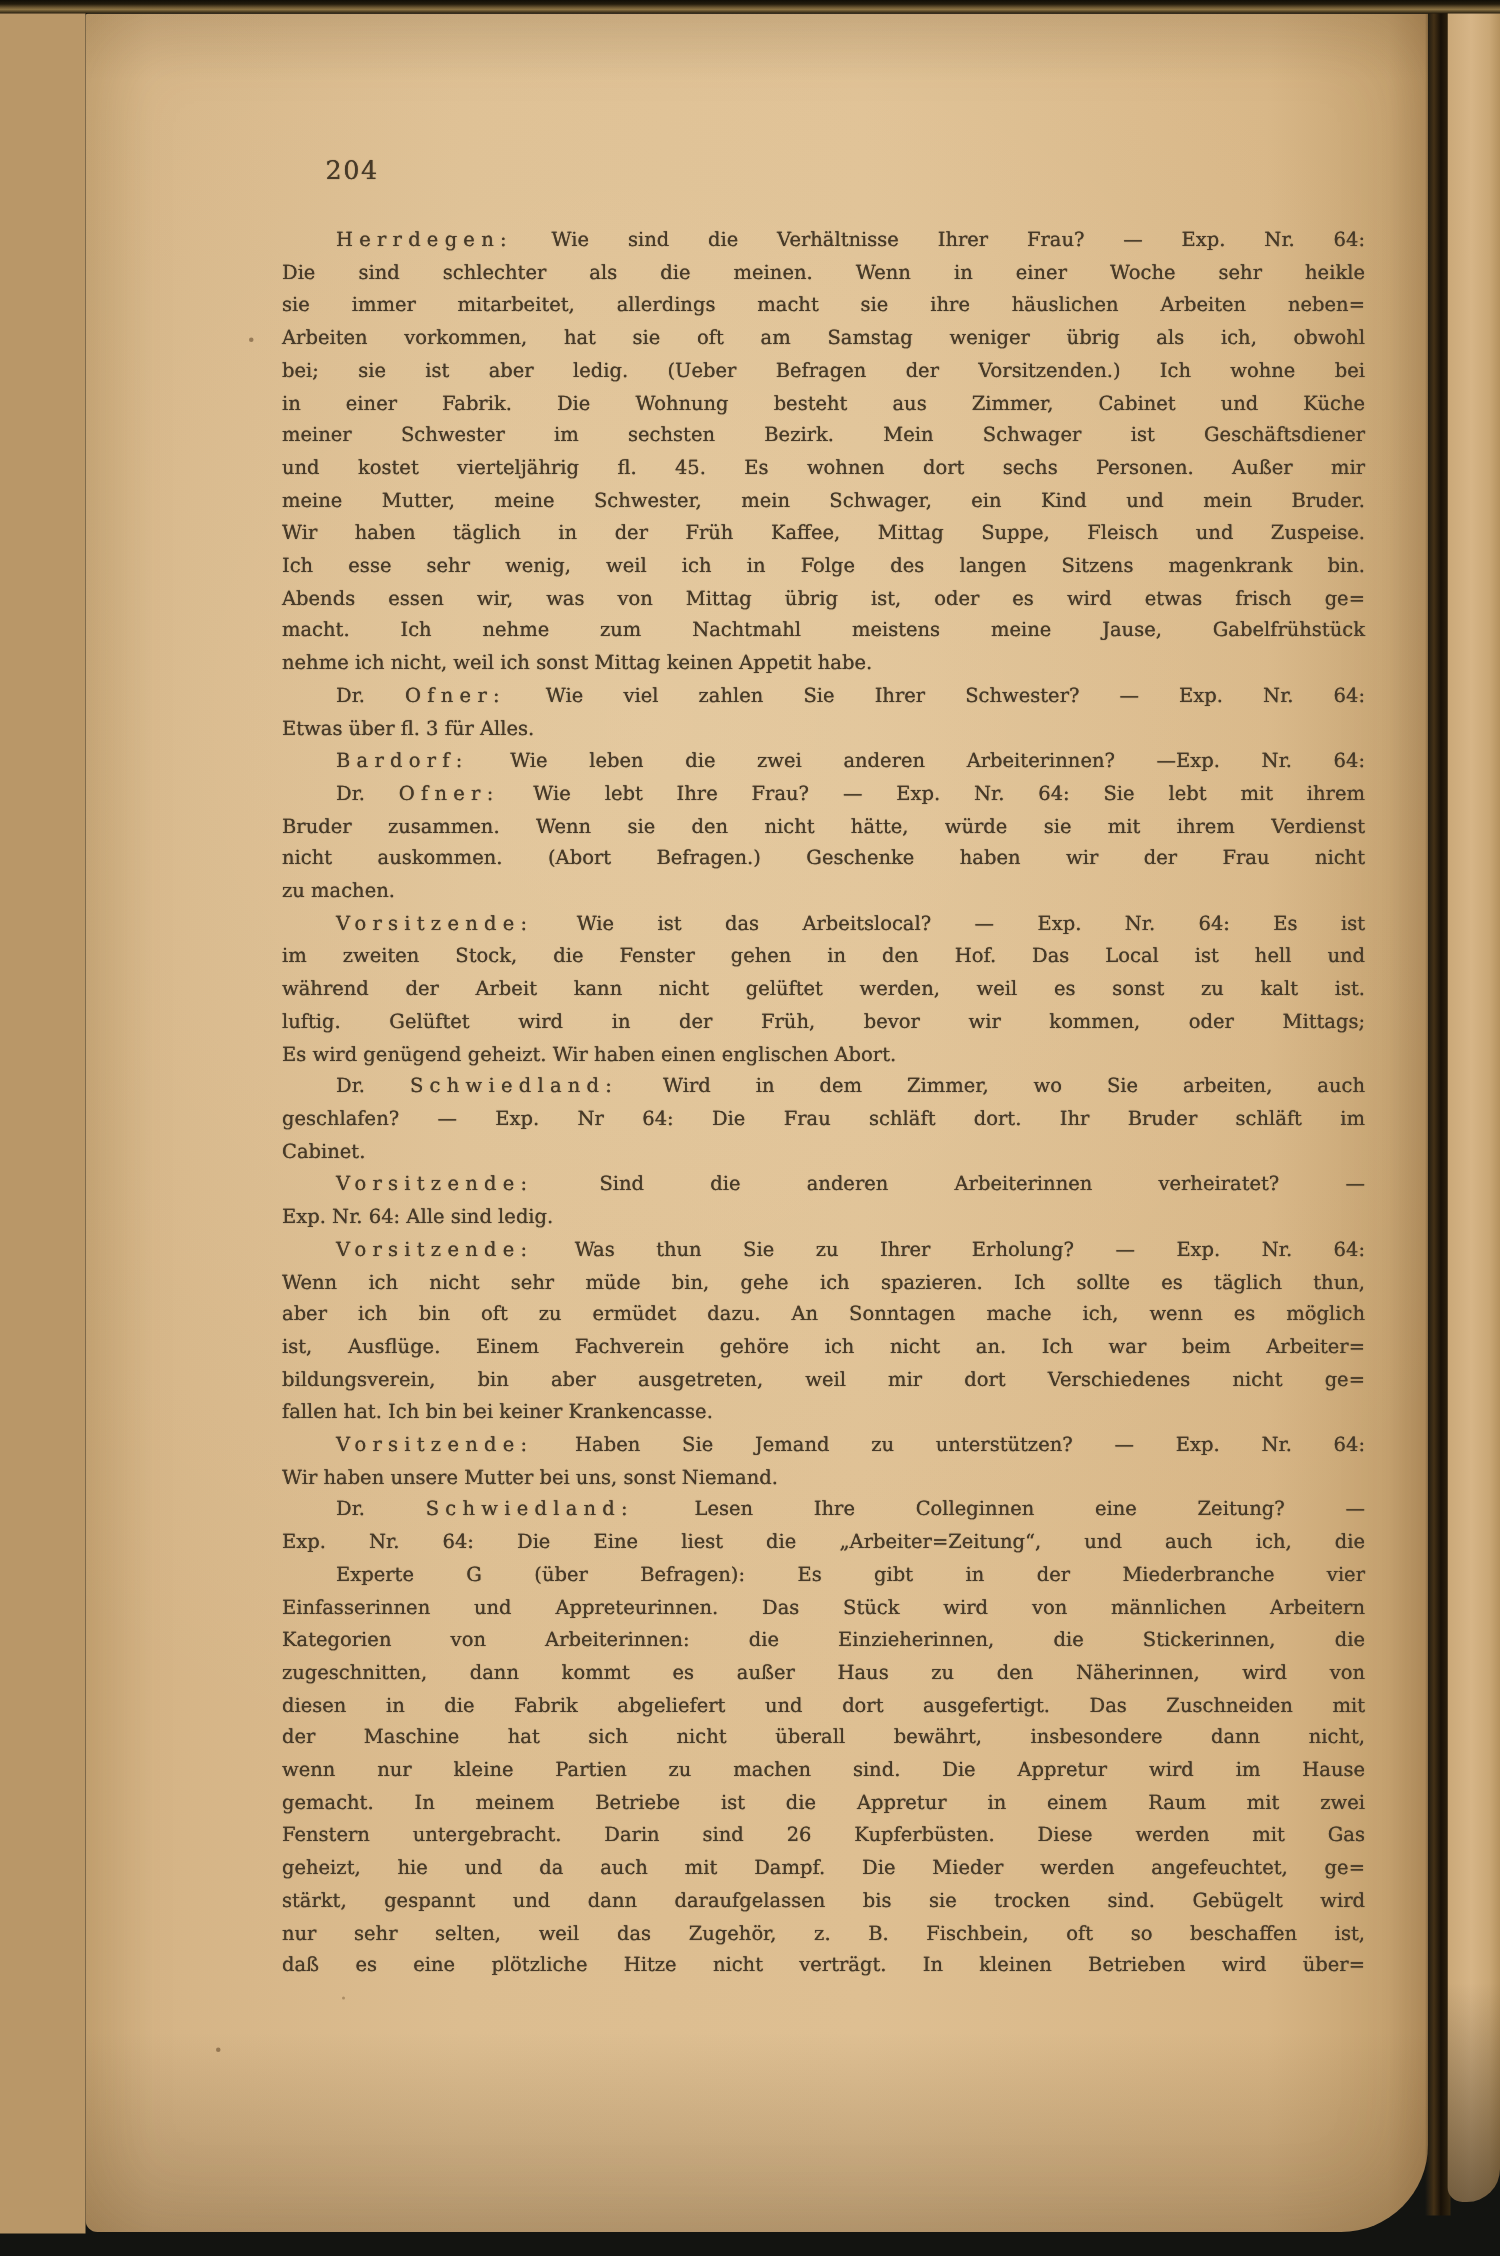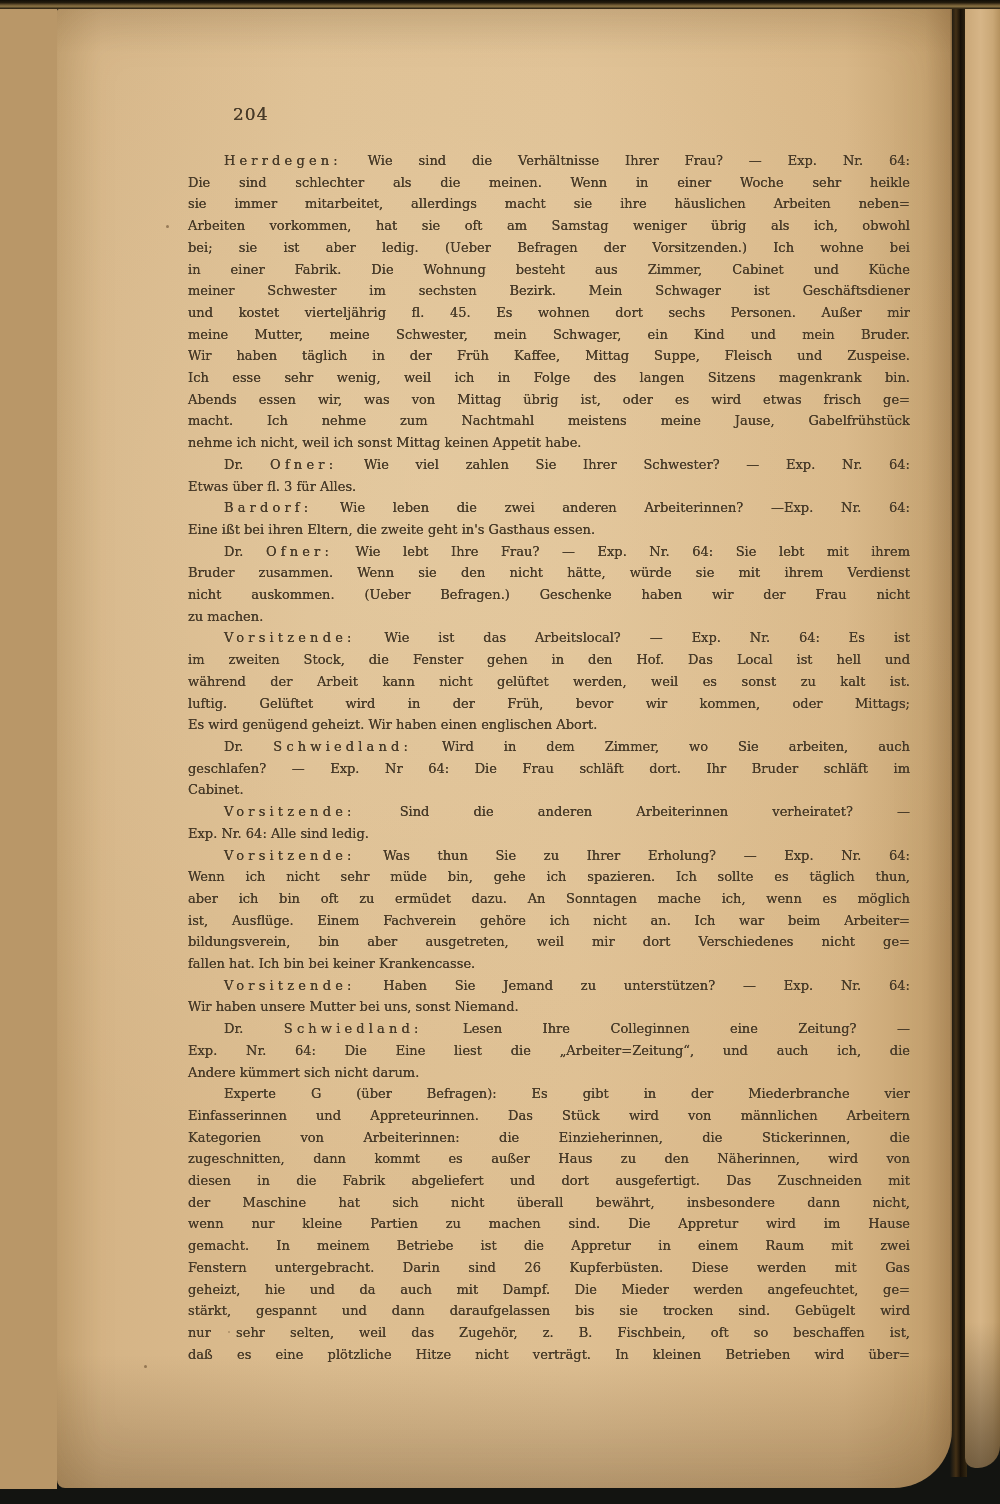--- a/index.html
+++ b/index.html
@@ -47,21 +47,21 @@
   
   .facing-page {
     position:absolute; left:965px; top:6px; width:35px; height:1462px;
     border-radius:0 0 22px 10px;
     background:
       linear-gradient(180deg, rgba(0,0,0,0) 0%, rgba(0,0,0,0) 90%, rgba(40,28,12,0.55) 100%),
       linear-gradient(90deg,#caa878 0%,#d6b587 45%,#c9a776 80%,#b5925f 100%);
   }
 
   .page-number {
-    position:absolute; left:176px; top:95px;
+    position:absolute; left:160px; top:95px;
     font-size:17px; color:#473a28;
     letter-spacing:1px;
     text-shadow:0 0 0.6px currentColor;
   }
 
   .text-block {
     position:absolute; left:131px; top:141px; width:722px;
     font-size:13px; color:#473a28;
     text-shadow:0 0 0.6px currentColor;
   }
@@ -99,24 +99,23 @@
         <div class="line"><span>und kostet vierteljährig fl. 45. Es wohnen dort sechs Personen. Außer mir</span></div>
         <div class="line"><span>meine Mutter, meine Schwester, mein Schwager, ein Kind und mein Bruder.</span></div>
         <div class="line"><span>Wir haben täglich in der Früh Kaffee, Mittag Suppe, Fleisch und Zuspeise.</span></div>
         <div class="line"><span>Ich esse sehr wenig, weil ich in Folge des langen Sitzens magenkrank bin.</span></div>
         <div class="line"><span>Abends essen wir, was von Mittag übrig ist, oder es wird etwas frisch ge=</span></div>
         <div class="line"><span>macht. Ich nehme zum Nachtmahl meistens meine Jause, Gabelfrühstück</span></div>
         <div class="line lastline"><span>nehme ich nicht, weil ich sonst Mittag keinen Appetit habe.</span></div>
         <div class="line indent"><span>Dr. </span><span class="sp">Ofner:</span><span> Wie viel zahlen Sie Ihrer Schwester? — Exp. Nr. 64:</span></div>
         <div class="line lastline"><span>Etwas über fl. 3 für Alles.</span></div>
         <div class="line indent"><span class="sp">Bardorf:</span><span> Wie leben die zwei anderen Arbeiterinnen? —Exp. Nr. 64:</span></div>
-        <div class="line lastline"><span>Eine ißt bei ihren Eltern, die zweite geht in's Gasthaus essen.</span></div>
         <div class="line indent"><span>Dr. </span><span class="sp">Ofner:</span><span> Wie lebt Ihre Frau? — Exp. Nr. 64: Sie lebt mit ihrem</span></div>
         <div class="line"><span>Bruder zusammen. Wenn sie den nicht hätte, würde sie mit ihrem Verdienst</span></div>
-        <div class="line"><span>nicht auskommen. (Ueber Befragen.) Geschenke haben wir der Frau nicht</span></div>
+        <div class="line"><span>nicht auskommen. (Abort Befragen.) Geschenke haben wir der Frau nicht</span></div>
         <div class="line lastline"><span>zu machen.</span></div>
         <div class="line indent"><span class="sp">Vorsitzende:</span><span> Wie ist das Arbeitslocal? — Exp. Nr. 64: Es ist</span></div>
         <div class="line"><span>im zweiten Stock, die Fenster gehen in den Hof. Das Local ist hell und</span></div>
         <div class="line"><span>während der Arbeit kann nicht gelüftet werden, weil es sonst zu kalt ist.</span></div>
         <div class="line"><span>luftig. Gelüftet wird in der Früh, bevor wir kommen, oder Mittags;</span></div>
         <div class="line lastline"><span>Es wird genügend geheizt. Wir haben einen englischen Abort.</span></div>
         <div class="line indent"><span>Dr. </span><span class="sp">Schwiedland:</span><span> Wird in dem Zimmer, wo Sie arbeiten, auch</span></div>
         <div class="line"><span>geschlafen? — Exp. Nr 64: Die Frau schläft dort. Ihr Bruder schläft im</span></div>
         <div class="line lastline"><span>Cabinet.</span></div>
         <div class="line indent"><span class="sp">Vorsitzende:</span><span> Sind die anderen Arbeiterinnen verheiratet? —</span></div>
@@ -124,21 +123,20 @@
         <div class="line indent"><span class="sp">Vorsitzende:</span><span> Was thun Sie zu Ihrer Erholung? — Exp. Nr. 64:</span></div>
         <div class="line"><span>Wenn ich nicht sehr müde bin, gehe ich spazieren. Ich sollte es täglich thun,</span></div>
         <div class="line"><span>aber ich bin oft zu ermüdet dazu. An Sonntagen mache ich, wenn es möglich</span></div>
         <div class="line"><span>ist, Ausflüge. Einem Fachverein gehöre ich nicht an. Ich war beim Arbeiter=</span></div>
         <div class="line"><span>bildungsverein, bin aber ausgetreten, weil mir dort Verschiedenes nicht ge=</span></div>
         <div class="line lastline"><span>fallen hat. Ich bin bei keiner Krankencasse.</span></div>
         <div class="line indent"><span class="sp">Vorsitzende:</span><span> Haben Sie Jemand zu unterstützen? — Exp. Nr. 64:</span></div>
         <div class="line lastline"><span>Wir haben unsere Mutter bei uns, sonst Niemand.</span></div>
         <div class="line indent"><span>Dr. </span><span class="sp">Schwiedland:</span><span> Lesen Ihre Colleginnen eine Zeitung? —</span></div>
         <div class="line"><span>Exp. Nr. 64: Die Eine liest die „Arbeiter=Zeitung“, und auch ich, die</span></div>
-        <div class="line lastline"><span>Andere kümmert sich nicht darum.</span></div>
         <div class="line indent"><span>Experte G (über Befragen): Es gibt in der Miederbranche vier</span></div>
         <div class="line"><span>Einfasserinnen und Appreteurinnen. Das Stück wird von männlichen Arbeitern</span></div>
         <div class="line"><span>Kategorien von Arbeiterinnen: die Einzieherinnen, die Stickerinnen, die</span></div>
         <div class="line"><span>zugeschnitten, dann kommt es außer Haus zu den Näherinnen, wird von</span></div>
         <div class="line"><span>diesen in die Fabrik abgeliefert und dort ausgefertigt. Das Zuschneiden mit</span></div>
         <div class="line"><span>der Maschine hat sich nicht überall bewährt, insbesondere dann nicht,</span></div>
         <div class="line"><span>wenn nur kleine Partien zu machen sind. Die Appretur wird im Hause</span></div>
         <div class="line"><span>gemacht. In meinem Betriebe ist die Appretur in einem Raum mit  zwei</span></div>
         <div class="line"><span>Fenstern untergebracht. Darin sind 26 Kupferbüsten. Diese werden mit Gas</span></div>
         <div class="line"><span>geheizt, hie und da auch mit Dampf. Die Mieder werden angefeuchtet, ge=</span></div>

